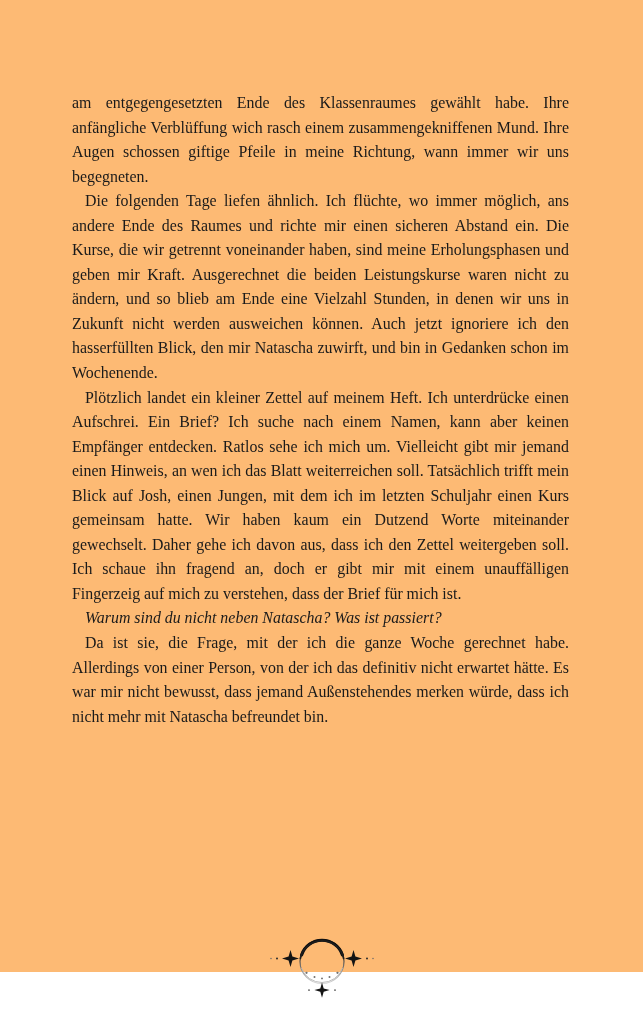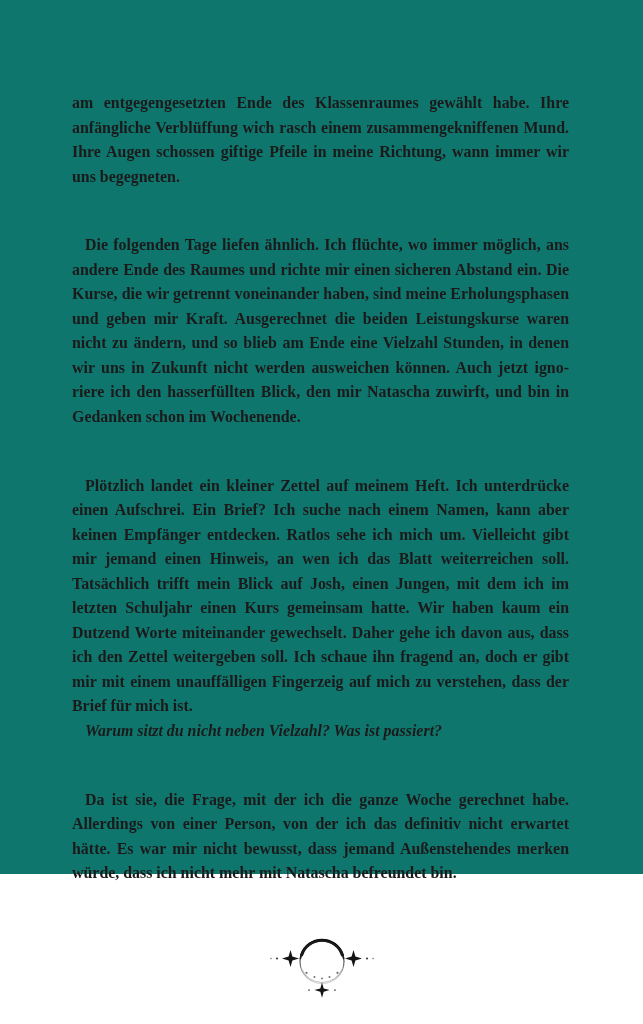--- a/index.html
+++ b/index.html
@@ -15,23 +15,22 @@
     color: #1a1a1a;
     overflow: hidden;
     position: relative;
   }
 
   .page {
     position: absolute;
     left: 0;
     top: 0;
     width: 643px;
-    height: 874px;
-    background: #0f766e;
-    font-weight: bold;
+    height: 972px;
+    background: #fdba74;
   }
 
   .text-block {
     position: absolute;
     left: 72px;
     top: 91px;
     width: 497px;
   }
 
   .para {
@@ -42,21 +41,20 @@
     text-justify: inter-word;
     text-indent: 0;
     hyphens: manual;
     -webkit-hyphens: manual;
     word-spacing: -0.1px;
     letter-spacing: 0.02px;
   }
 
   .para.indent {
     text-indent: 13px;
-    margin-top: 44px;
   }
 
   .para.italic {
     font-style: italic;
     text-indent: 13px;
     text-align: left;
   }
 
   
   .folio {
@@ -107,21 +105,21 @@
 
   <div class="text-block">
 
     <p class="para">am entgegengesetzten Ende des Klassenraumes gewählt habe. Ihre anfängliche Verblüffung wich rasch einem zusammenge­kniffenen Mund. Ihre Augen schossen giftige Pfeile in meine Richtung, wann immer wir uns begegneten.</p>
 
     <p class="para indent">Die folgenden Tage liefen ähnlich. Ich flüchte, wo immer möglich, ans andere Ende des Raumes und richte mir einen sicheren Abstand ein. Die Kurse, die wir getrennt voneinander haben, sind meine Erholungsphasen und geben mir Kraft. Aus­gerechnet die beiden Leistungskurse waren nicht zu ändern, und so blieb am Ende eine Vielzahl Stunden, in denen wir uns in Zukunft nicht werden ausweichen können. Auch jetzt igno­riere ich den hasserfüllten Blick, den mir Natascha zuwirft, und bin in Gedanken schon im Wochenende.</p>
 
     <p class="para indent">Plötzlich landet ein kleiner Zettel auf meinem Heft. Ich unter­drücke einen Aufschrei. Ein Brief? Ich suche nach einem Na­men, kann aber keinen Empfänger entdecken. Ratlos sehe ich mich um. Vielleicht gibt mir jemand einen Hinweis, an wen ich das Blatt weiterreichen soll. Tatsächlich trifft mein Blick auf Josh, einen Jungen, mit dem ich im letzten Schuljahr einen Kurs gemeinsam hatte. Wir haben kaum ein Dutzend Worte miteinander gewechselt. Daher gehe ich davon aus, dass ich den Zettel weitergeben soll. Ich schaue ihn fragend an, doch er gibt mir mit einem unauffälligen Fingerzeig auf mich zu verstehen, dass der Brief für mich ist.</p>
 
 
-    <p class="para italic">Warum sitzt du nicht neben Vielzahl? Was ist passiert?</p>
+    <p class="para italic">Warum sind du nicht neben Natascha? Was ist passiert?</p>
 
     <p class="para indent">Da ist sie, die Frage, mit der ich die ganze Woche gerechnet habe. Allerdings von einer Person, von der ich das definitiv nicht erwartet hätte. Es war mir nicht bewusst, dass jemand Außenstehendes merken würde, dass ich nicht mehr mit Na­tascha befreundet bin.</p>
 
   </div>
 
   <div class="folio">
     <div class="folio-inner">
 
       <svg class="folio-svg" viewBox="0 0 130 86" xmlns="http://www.w3.org/2000/svg">
         <defs>

